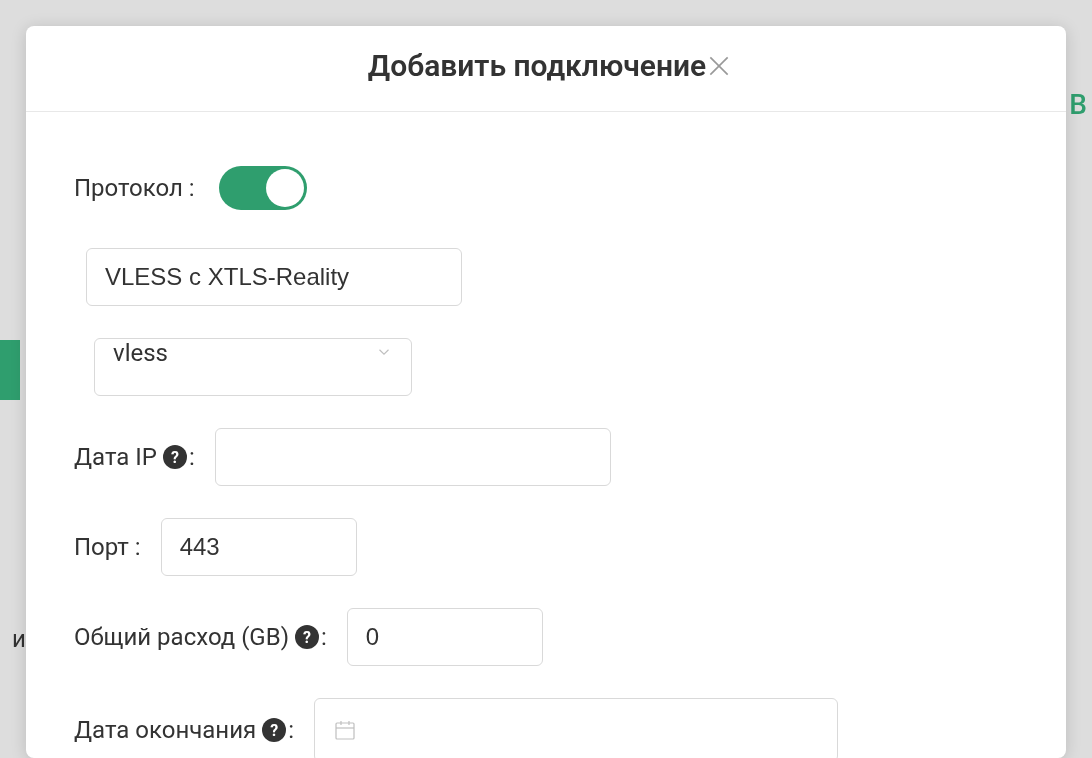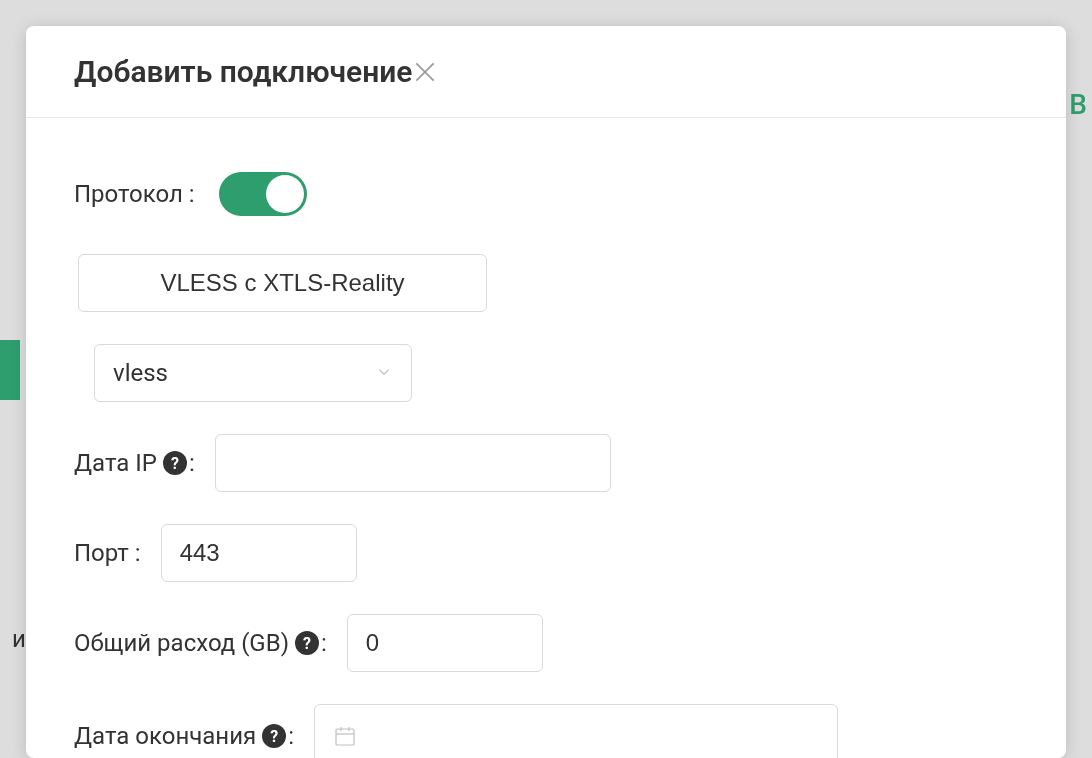--- a/index.html
+++ b/index.html
@@ -53,23 +53,23 @@
       left: 26px;
       right: 26px;
       bottom: 0;
       background: #fff;
       border-radius: 8px;
       box-shadow: 0 2px 16px rgba(0,0,0,0.15);
       overflow: hidden;
     }
     .modal-header {
       display: flex;
-      justify-content: flex-start;
-      align-items: center;
-      padding: 28px 40px 28px 48px;
+      justify-content: center;
+      align-items: center;
+      padding: 22px 40px 28px 48px;
       border-bottom: 1px solid #e8e8e8;
     }
     .modal-title {
       font-size: 30px;
       font-weight: 600;
       color: #333;
     }
     .close-btn {
       cursor: pointer;
       color: #999;
@@ -122,32 +122,30 @@
       border-radius: 6px;
       padding: 0 18px;
       font-size: 24px;
       color: #333;
       outline: none;
     }
     .text-input::placeholder {
       color: #bfbfbf;
     }
     .input-note {
-      width: 409px;
-      margin-left: 4px;
-      text-align: center;
+      width: 376px;
+      margin-left: 12px;
     }
     .select {
       width: 318px;
       height: 58px;
       border: 1px solid #d9d9d9;
       border-radius: 6px;
       padding: 0 18px;
       display: flex;
-      align-items: center;
       justify-content: space-between;
       cursor: pointer;
       margin-left: 20px;
       font-size: 24px;
       color: #333;
     }
     .select-arrow svg {
       width: 18px;
       height: 18px;
       stroke: #bfbfbf;

